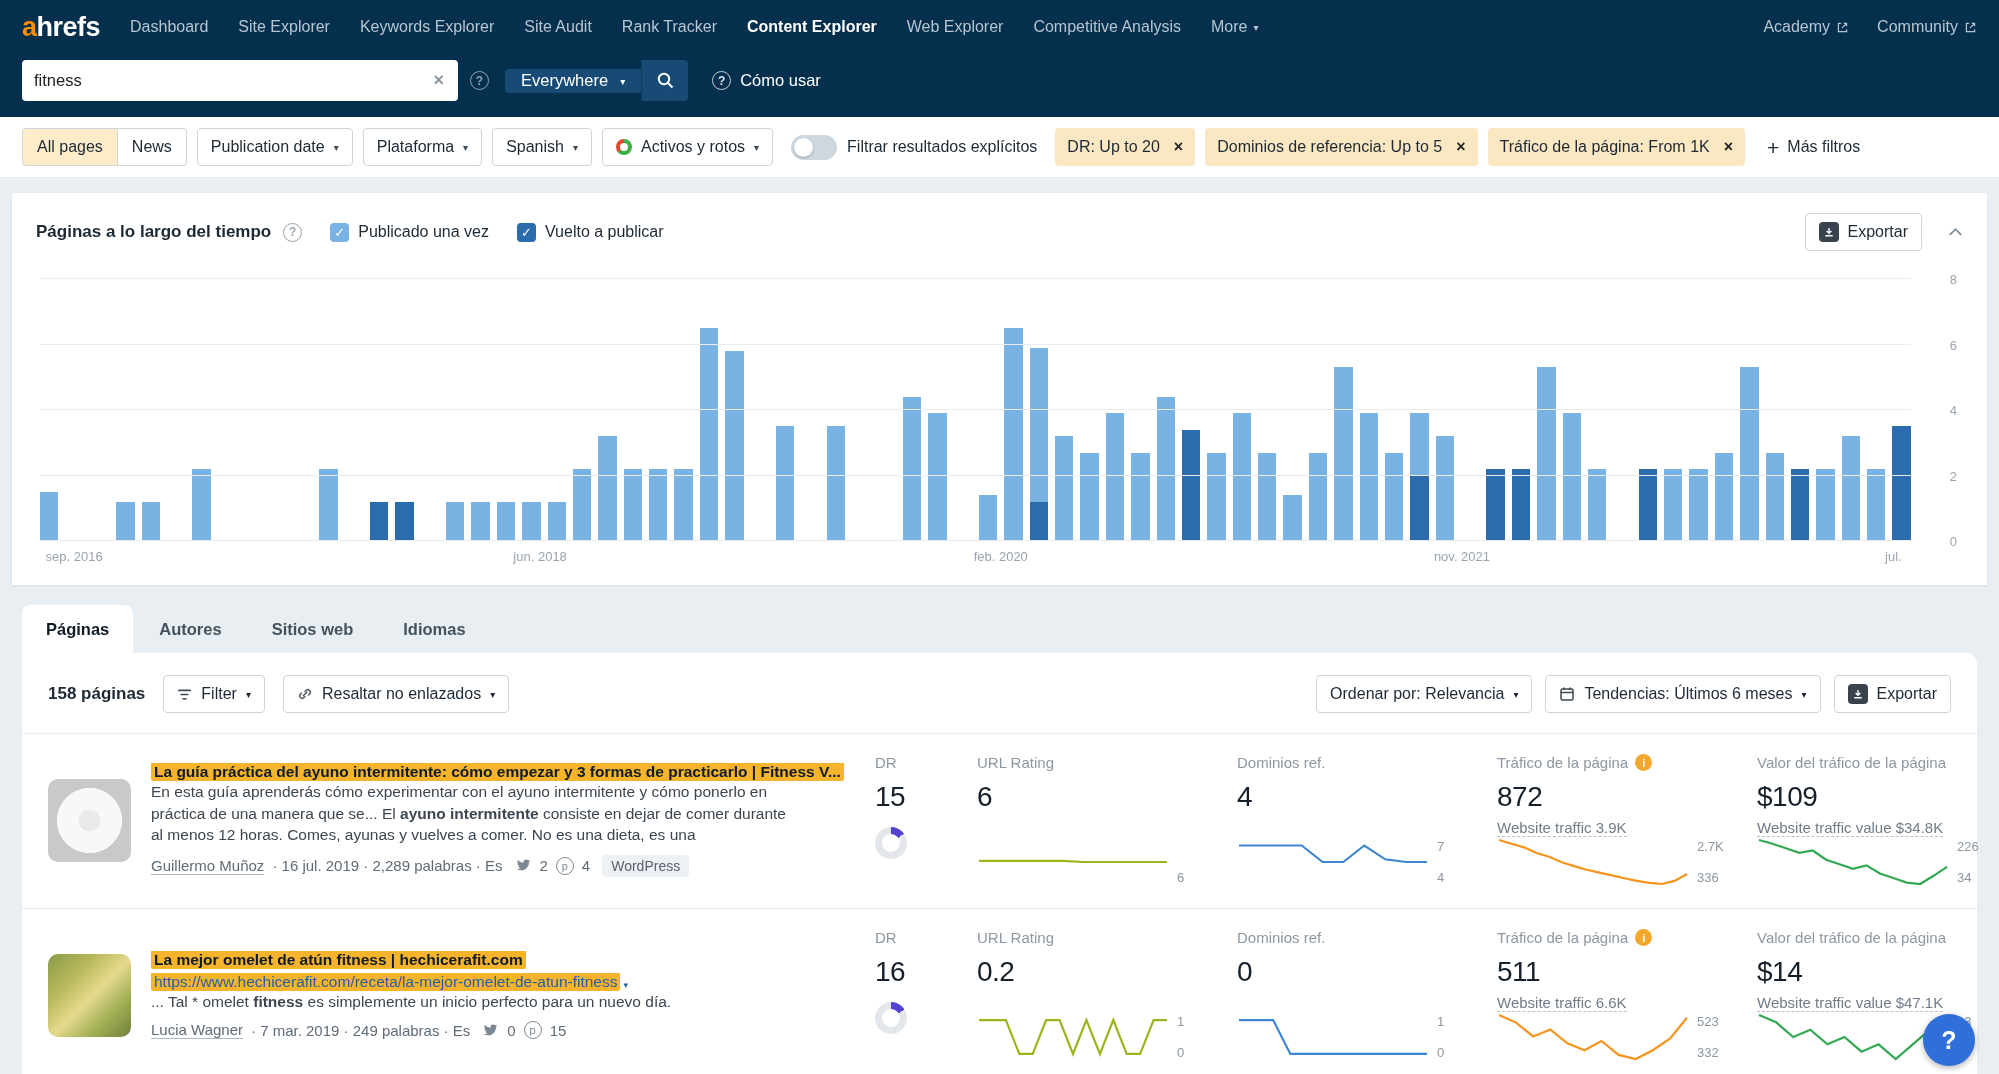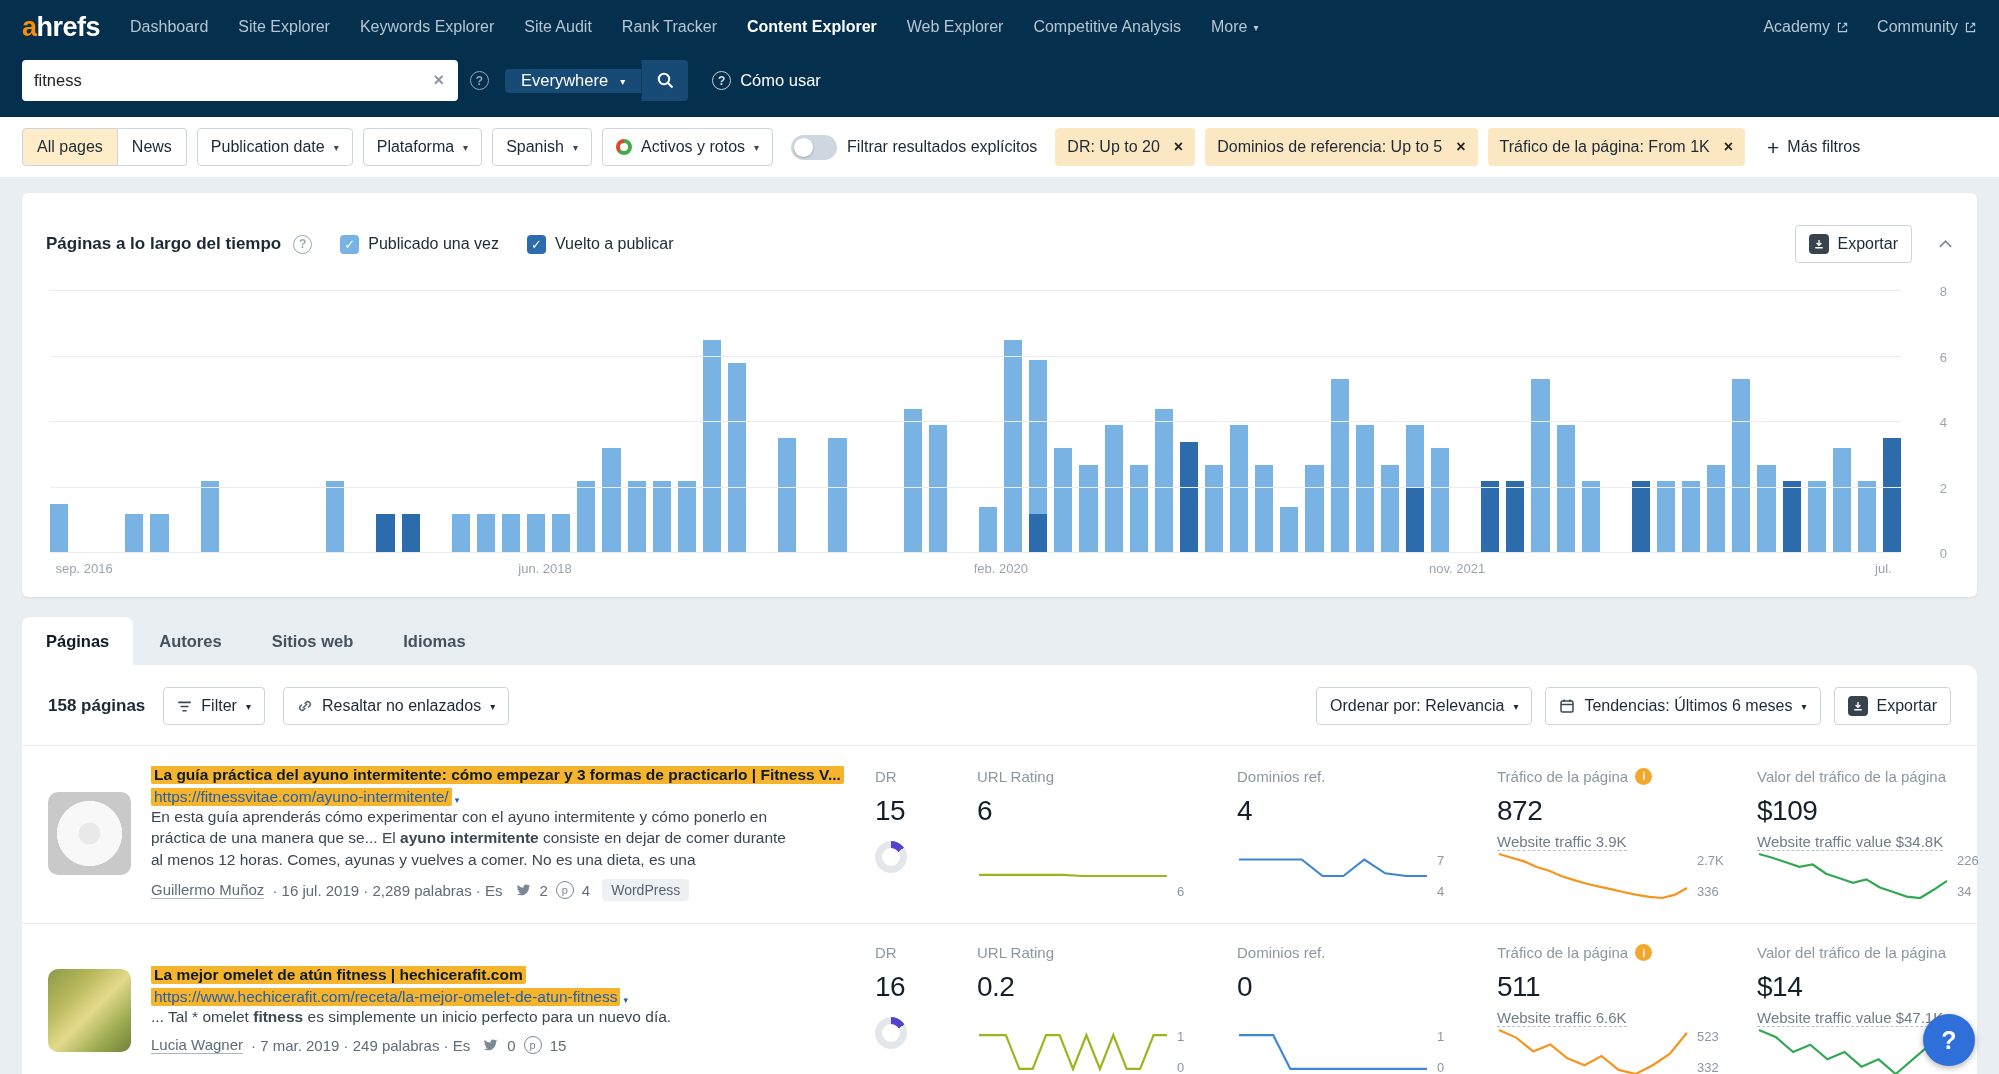--- a/index.html
+++ b/index.html
@@ -53,21 +53,21 @@
   .toggle::after { content:""; position:absolute; left:3px; top:3px; width:19px; height:19px; border-radius:50%;
                    background:#fff; box-shadow:0 1px 2px rgba(0,0,0,.25); }
   .toggle-label { font-size:16px; }
   .chip { height:38px; background:var(--chipbg,#fbe7c2); border-radius:4px; display:flex; align-items:center;
           gap:14px; padding:0 12px; font-size:16px; }
   .chip .x { font-size:16px; font-weight:bold; color:#222; cursor:pointer; }
   .morefilters { display:flex; align-items:center; gap:8px; font-size:16px; margin-left:12px; cursor:pointer;
                  background:none; border:none; font-family:inherit; color:#1d2935; }
   .morefilters .plus { font-size:21px; line-height:1; }
   
-  .card { margin:16px 22px 0; background:#fff; border-radius:6px; padding:32px 24px 10px;
+  .card { margin:16px 12px 0; background:#fff; border-radius:0; padding:20px 24px 10px;
           box-shadow:0 1px 2px rgba(27,35,44,.08); }
   .card-head { display:flex; align-items:center; gap:12px; }
   .card-title { font-size:17px; font-weight:bold; }
   .q-gray { border-color:#9aa6b0; color:#9aa6b0; cursor:pointer; }
   .cb-wrap { display:flex; align-items:center; gap:9px; margin-left:16px; cursor:pointer; }
   .cb { width:19px; height:19px; border-radius:4px; color:#fff; font-size:13px; display:flex; align-items:center;
         justify-content:center; font-weight:bold; background:#4c9be0; }
   .cb-label { font-size:16px; }
   .btn { display:flex; align-items:center; gap:9px; height:38px; padding:0 13px; border:1px solid #cdd5dc;
          border-radius:4px; background:#fff; font-size:16px; cursor:pointer; font-family:inherit; color:#1d2935; }
@@ -533,21 +533,20 @@
       </button>
     </div>
   </div>
 
   <div class="rows">
 
     <article class="row">
       <div class="thumb plate"></div>
       <div class="rtext">
         <div class="rtitle"><mark>La guía práctica del ayuno intermitente: cómo empezar y 3 formas de practicarlo | Fitness V...</mark></div>
-        <div class="rurl"><mark>https://fitnessvitae.com/ayuno-intermitente/</mark><span class="caret">▾</span></div>
         <p class="rdesc"><span>En esta guía aprenderás cómo experimentar con el ayuno intermitente y cómo ponerlo en práctica de una manera que se... El </span><b>ayuno intermitente</b><span> consiste en dejar de comer durante al menos 12 horas. Comes, ayunas y vuelves a comer. No es una dieta, es una</span></p>
         <div class="rmeta">
           <span class="author">Guillermo Muñoz</span>
           <span>· 16 jul. 2019 · 2,289 palabras · Es</span>
           <svg class="ticon" width="17" height="17" viewBox="0 0 24 24">
               <path fill="#7b8894" d="M21.5 5.1c-.7.3-1.4.5-2.2.6.8-.5 1.4-1.2 1.7-2.1-.8.4-1.6.8-2.5 1a3.9 3.9 0 0 0-6.6 3.5A11 11 0 0 1 4 4.2a3.9 3.9 0 0 0 1.2 5.2c-.6 0-1.2-.2-1.7-.5v.1c0 1.9 1.3 3.4 3.1 3.8-.6.2-1.2.2-1.8.1.5 1.6 2 2.7 3.6 2.7A7.8 7.8 0 0 1 2.6 17a11 11 0 0 0 6 1.7c7.2 0 11.1-5.9 11.1-11.1v-.5c.8-.5 1.4-1.2 1.9-2z"></path>
             </svg>
           <span>2</span>
           <span class="picon">p</span>
           <span>4</span>

